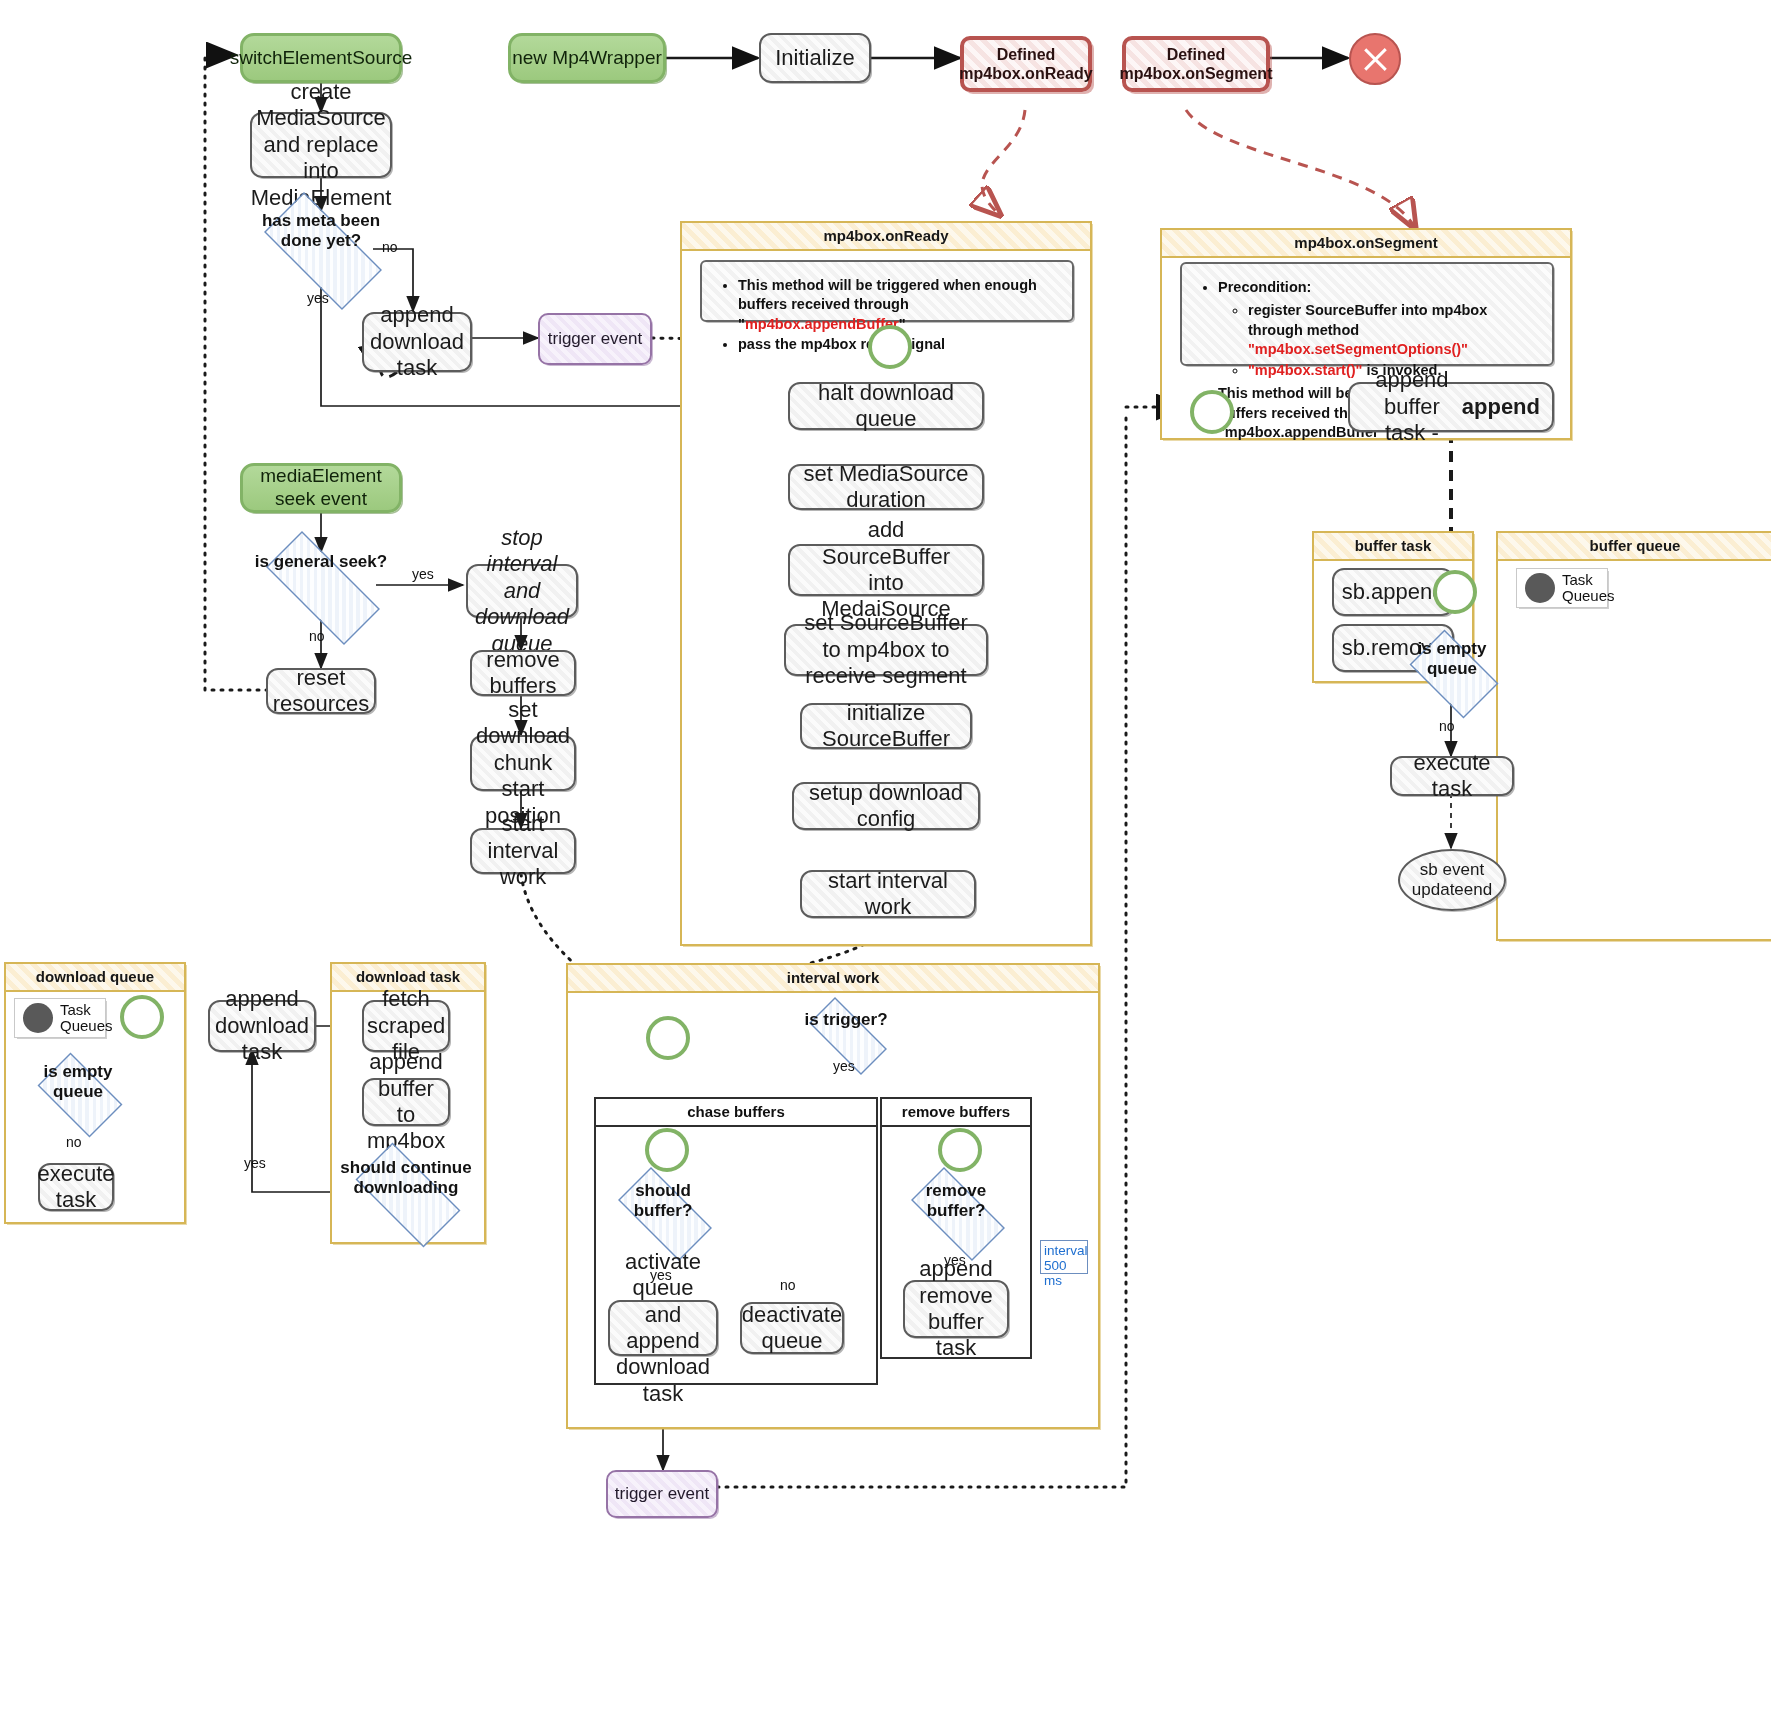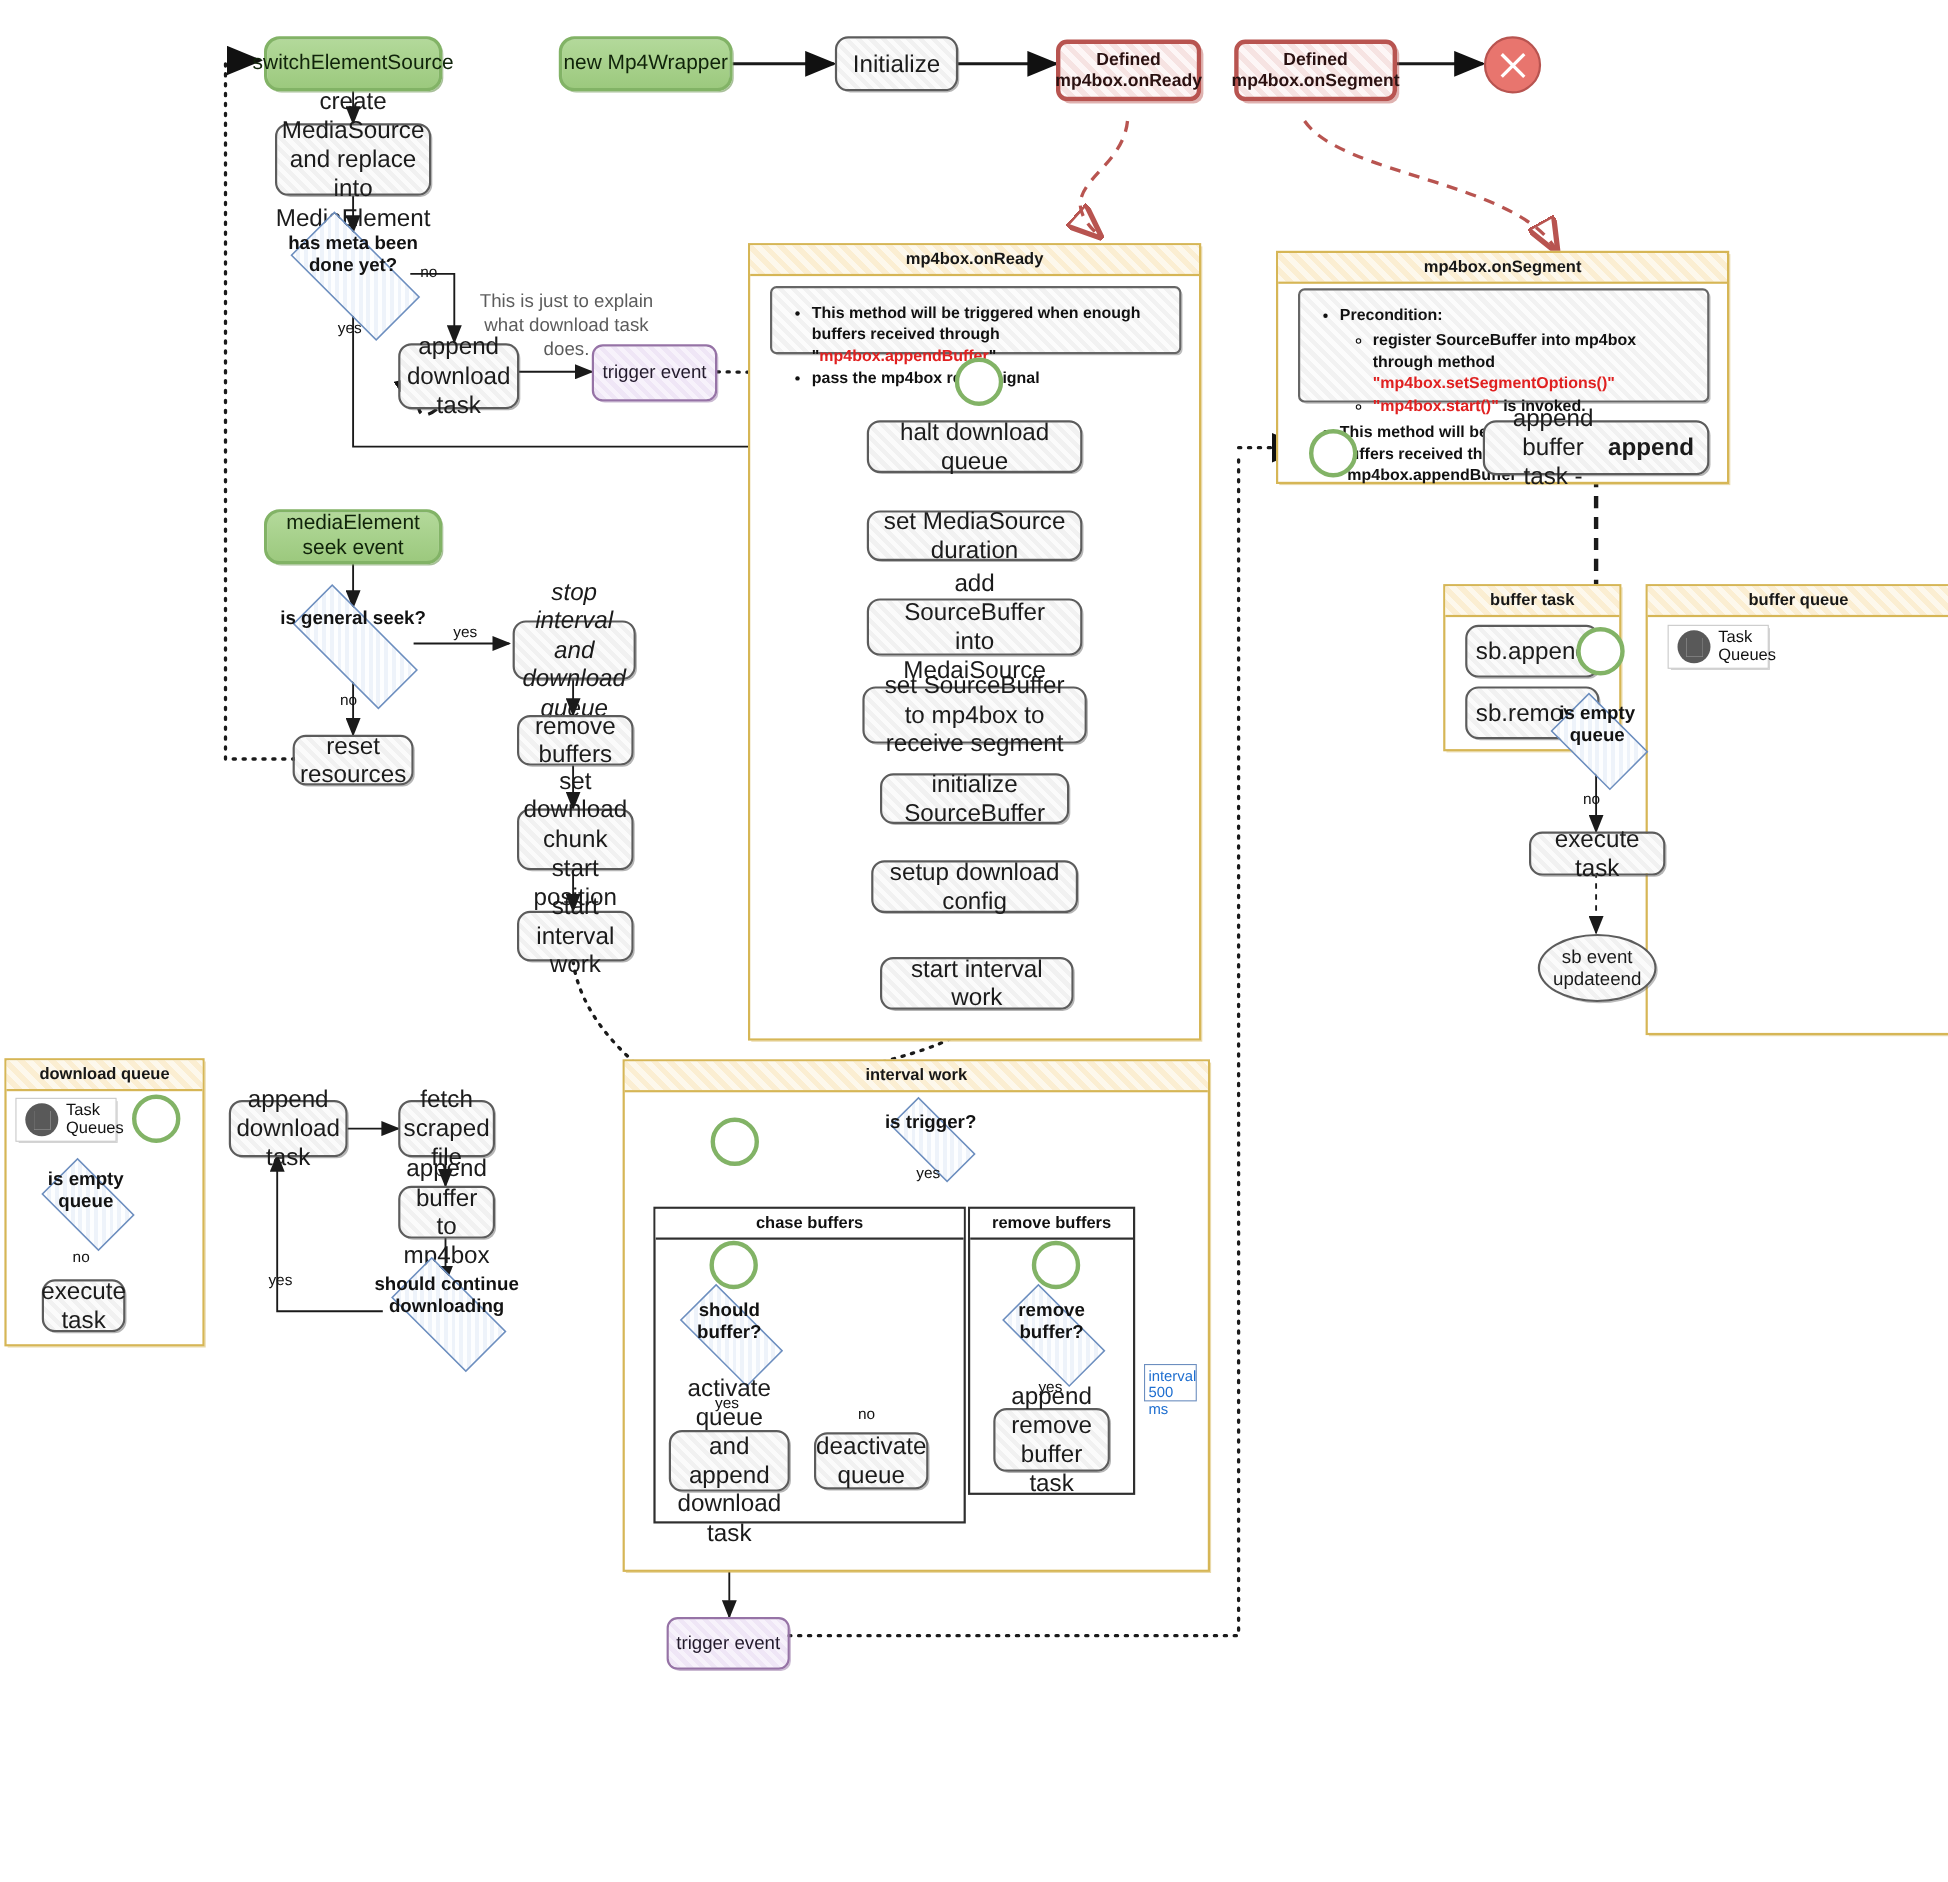--- a/index.html
+++ b/index.html
@@ -269,21 +269,20 @@
     <div class="dshape"></div>
     <div class="dlabel">has meta been done yet?</div>
   </div>
   <div class="edge-label" style="left:382px;top:239px;">no</div>
   <div class="edge-label" style="left:307px;top:290px;">yes</div>
 
   <div class="node proc" style="left:362px;top:312px;width:110px;height:60px;">append download task</div>
 
   <div class="node trigger" style="left:538px;top:313px;width:114px;height:52px;">trigger event</div>
 
-  <div class="plain-note" style="left:420px;top:263px;width:190px;">This is just to explain what download task does.</div>
 
   <div class="node start" style="left:240px;top:463px;width:162px;height:50px;">mediaElement seek event</div>
 
   <div class="diamond" style="left:245px;top:552px;width:152px;height:68px;">
     <div class="dshape"></div>
     <div class="dlabel">is general seek?</div>
   </div>
   <div class="edge-label" style="left:412px;top:566px;">yes</div>
   <div class="edge-label" style="left:309px;top:628px;">no</div>
 
@@ -368,20 +367,23 @@
     <span style="line-height:1.05;">Task Queues</span>
   </div>
   <div class="circ" style="left:120px;top:995px;width:36px;height:36px;"></div>
   <div class="diamond" style="left:28px;top:1062px;width:100px;height:62px;">
     <div class="dshape"></div>
     <div class="dlabel">is empty queue</div>
   </div>
   <div class="edge-label" style="left:66px;top:1134px;">no</div>
   <div class="node proc" style="left:38px;top:1163px;width:76px;height:48px;">execute task</div>
 
+  <div class="pool" style="left:330px;top:962px;width:156px;height:282px;">
+    <div class="pool-title">download task</div>
+  </div>
   <div class="node proc" style="left:208px;top:1000px;width:108px;height:52px;">append download task</div>
   <div class="node proc" style="left:362px;top:1000px;width:88px;height:52px;">fetch scraped file</div>
   <div class="node proc" style="left:362px;top:1078px;width:88px;height:48px;">append buffer to mp4box</div>
   <div class="diamond" style="left:340px;top:1158px;width:132px;height:70px;">
     <div class="dshape"></div>
     <div class="dlabel">should continue downloading</div>
   </div>
   <div class="edge-label" style="left:244px;top:1155px;">yes</div>
 
   <div class="pool" style="left:566px;top:963px;width:534px;height:466px;">

